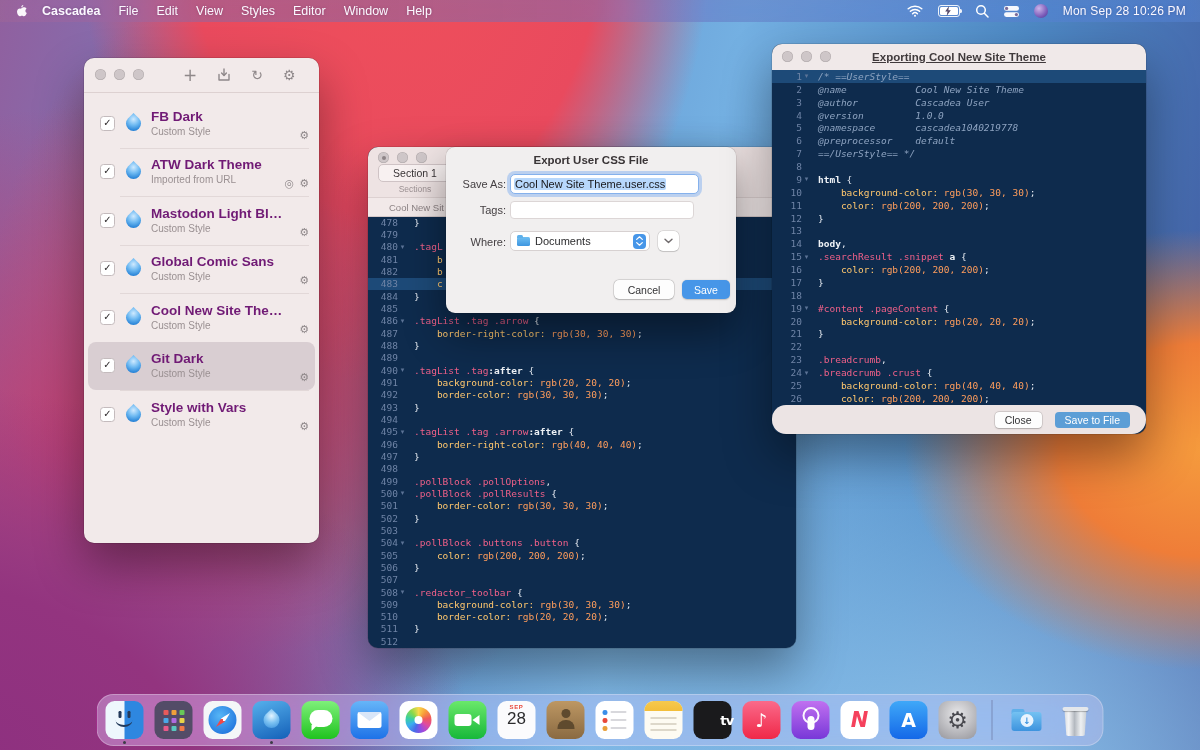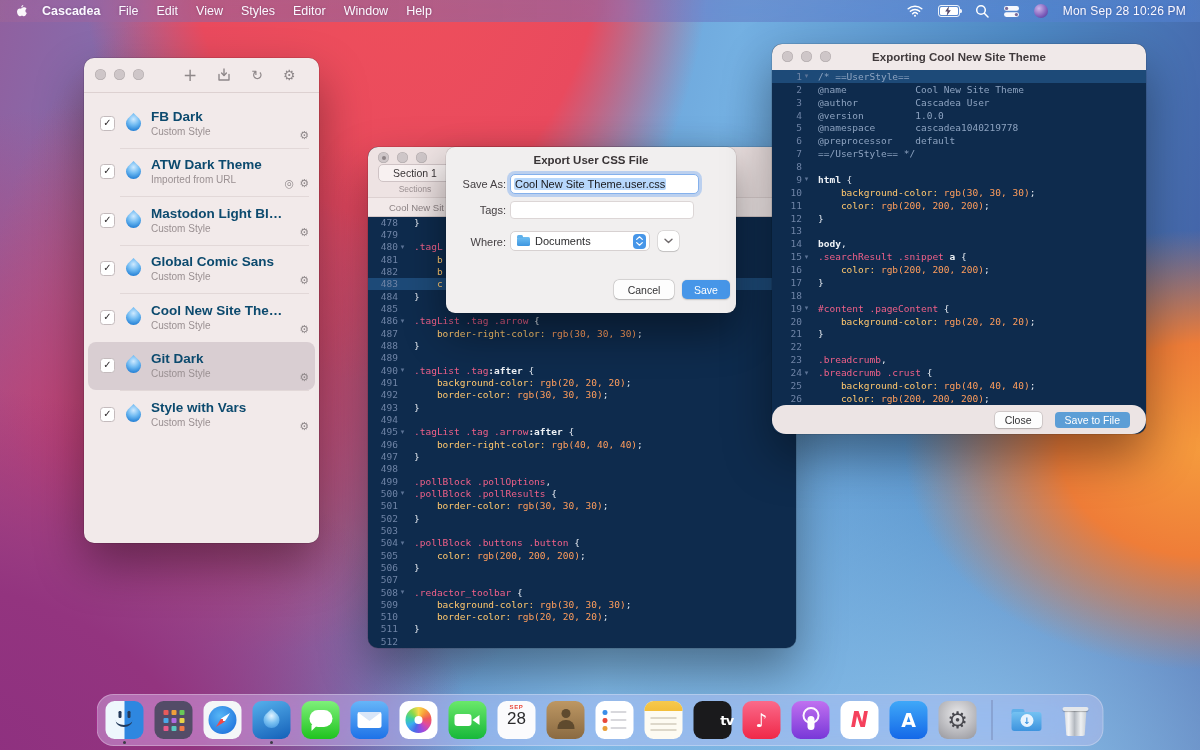--- a/index.html
+++ b/index.html
@@ -45,39 +45,39 @@
   .st-list{padding:6px 4px 0 4px;}
   .srow{position:relative;display:flex;align-items:center;height:48.5px;padding:0 6px 0 12px;border-radius:8px;}
   .srow + .srow::before{content:"";position:absolute;left:32px;right:6px;top:0;height:1px;background:#e2d8d8;}
   .srow.selected{background:#d9ced2;}
   .srow.selected::before{display:none;}
   .cb{flex:0 0 auto;width:13px;height:13px;background:#fff;border:1px solid #c4bbbd;border-radius:3.5px;
       font-family:"DejaVu Sans",sans-serif;font-size:10px;line-height:12px;text-align:center;color:#2e2a2c;font-weight:bold;}
   .drop{flex:0 0 auto;width:15px;height:15px;margin:0 10px 0 11px;border-radius:0 50% 50% 50%;transform:rotate(45deg);
       background:radial-gradient(circle at 30% 30%,#cfeaff,#6fbaf2 40%,#2a85d8 75%,#1565c0);}
   .stxt{min-width:0;}
-  .stitle{font-size:13.5px;font-weight:bold;color:#0c4a6e;line-height:16px;white-space:nowrap;}
+  .stitle{font-size:13.5px;font-weight:bold;color:#701a75;line-height:16px;white-space:nowrap;}
   .ssub{font-size:10px;color:#9a9092;line-height:12px;margin-top:1px;}
   .ricons{margin-left:auto;display:flex;gap:5px;align-items:center;align-self:flex-end;padding-bottom:6px;color:#8f888a;}
   .ricons .g{font-family:"DejaVu Sans",sans-serif;font-size:11px;line-height:12px;}
   
   .code{position:absolute;font-family:"DejaVu Sans Mono",monospace;font-size:9.5px;color:#e6ebf2;overflow:hidden;}
   .cl{display:flex;align-items:center;}
   .win-editor .cl{height:12.34px;}
   .win-export .cl{height:12.88px;}
   .ln{width:30px;text-align:right;color:#6f84a6;flex:0 0 auto;}
   .fd{width:9px;flex:0 0 auto;text-align:center;color:#5c7396;font-size:7px;font-family:"DejaVu Sans",sans-serif;}
   .ct{white-space:pre;padding-left:7px;}
   .cl.sel{background:#1d4a78;}
   .tk-sel{color:#ef6088;}
   .tk-tag{color:#eef2f6;font-weight:bold;}
   .tk-prop{color:#ffc76e;}
   .tk-num{color:#ff9d5c;}
   .tk-pun{color:#e6ebf2;}
-  .tk-com{color:#8da3c0;}
+  .tk-com{color:#8da3c0;font-style:italic;}
   
   .win-editor{left:368px;top:147px;width:428px;height:501px;background:#0e2b4d;z-index:20;}
   .ed-head{position:absolute;top:0;left:0;right:0;height:69px;background:#eee3e3;border-bottom:1px solid #d6c9c9;}
   .ed-head .tl{position:absolute;left:10px;top:5px;}
   .ed-tab{position:absolute;left:10px;top:17px;width:74px;height:18px;background:#f8f1f1;border:1px solid #cfc3c5;border-radius:5px;
       font-size:10.5px;color:#3a3537;display:flex;align-items:center;justify-content:center;box-sizing:border-box;}
   .ed-tablabel{position:absolute;left:10px;top:37px;width:74px;text-align:center;font-size:8.5px;color:#9d9294;}
   .ed-path{position:absolute;left:0;right:0;top:50px;height:18px;background:#f2e9e9;border-top:1px solid #ddd1d1;
       font-size:9.5px;color:#8e8486;display:flex;align-items:center;padding-left:21px;}
   .win-editor .code{top:69px;left:0;right:0;bottom:0;}
@@ -98,21 +98,21 @@
   .f-disc{position:absolute;left:212px;top:84px;width:21px;height:20px;background:#fff;border-radius:5px;
       box-shadow:0 0 0 .5px rgba(0,0,0,.16),0 .5px 1px rgba(0,0,0,.12);display:flex;align-items:center;justify-content:center;}
   .btn{position:absolute;height:19px;border-radius:5px;font-size:10.5px;display:flex;align-items:center;justify-content:center;box-sizing:border-box;text-align:center;}
   .btn-plain{background:#fdfdfd;color:#323234;box-shadow:0 0 0 .5px rgba(0,0,0,.18),0 .5px 1.5px rgba(0,0,0,.18);}
   .btn-blue{background:#4796e8;color:#fff;box-shadow:0 .5px 1.5px rgba(0,0,0,.2);}
   .sh-cancel{left:168px;top:133px;width:60px;}
   .sh-save{left:236px;top:133px;width:48px;}
   
   .win-export{left:772px;top:44px;width:374px;height:390px;background:#0e2b4d;z-index:40;}
   .ex-head{position:absolute;top:0;left:0;right:0;height:26px;background:#f0e9e9;border-bottom:1px solid #d8cccc;
-      display:flex;align-items:center;justify-content:center;font-size:11.5px;font-weight:bold;color:#403a3c;}
+      display:flex;align-items:center;justify-content:center;font-size:11.5px;font-weight:bold;color:#403a3c;text-decoration:underline;}
   .ex-head .tl{position:absolute;left:10px;top:7px;}
   .win-export .code{top:26px;left:0;right:0;bottom:29px;}
   .ex-foot{position:absolute;bottom:0;left:0;right:0;height:29px;background:#ece4e4;display:flex;align-items:center;
       justify-content:flex-end;gap:13px;padding-right:16px;border-radius:14px;}
   .ex-foot .btn{position:static;height:16px;font-size:10.5px;padding:0 10px;border-radius:4px;}
   .ex-save{background:#5c9ed6;color:#fff;}
   
   .dock{position:absolute;left:50%;bottom:4px;transform:translateX(-50%);z-index:50;display:flex;align-items:center;gap:11px;
       height:50px;padding:0 8px;background:rgba(202,190,226,.45);border:.5px solid rgba(255,255,255,.28);border-radius:17px;
       backdrop-filter:blur(22px) saturate(150%);}

